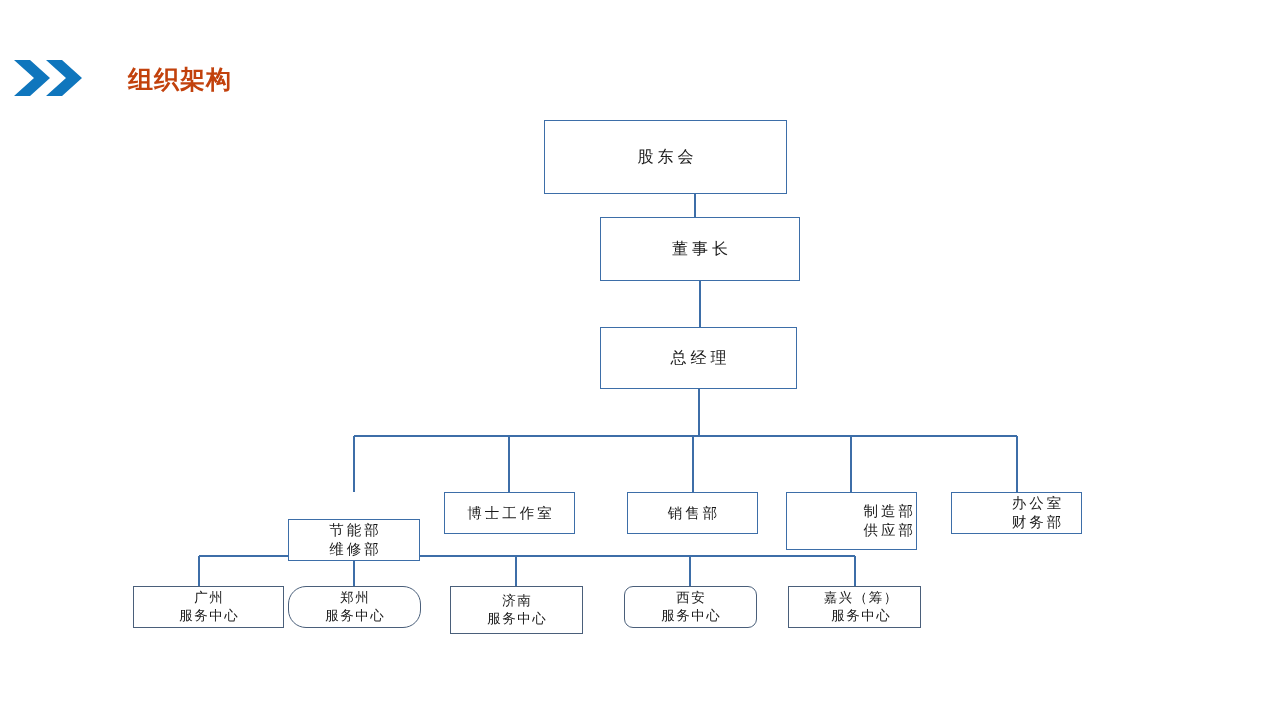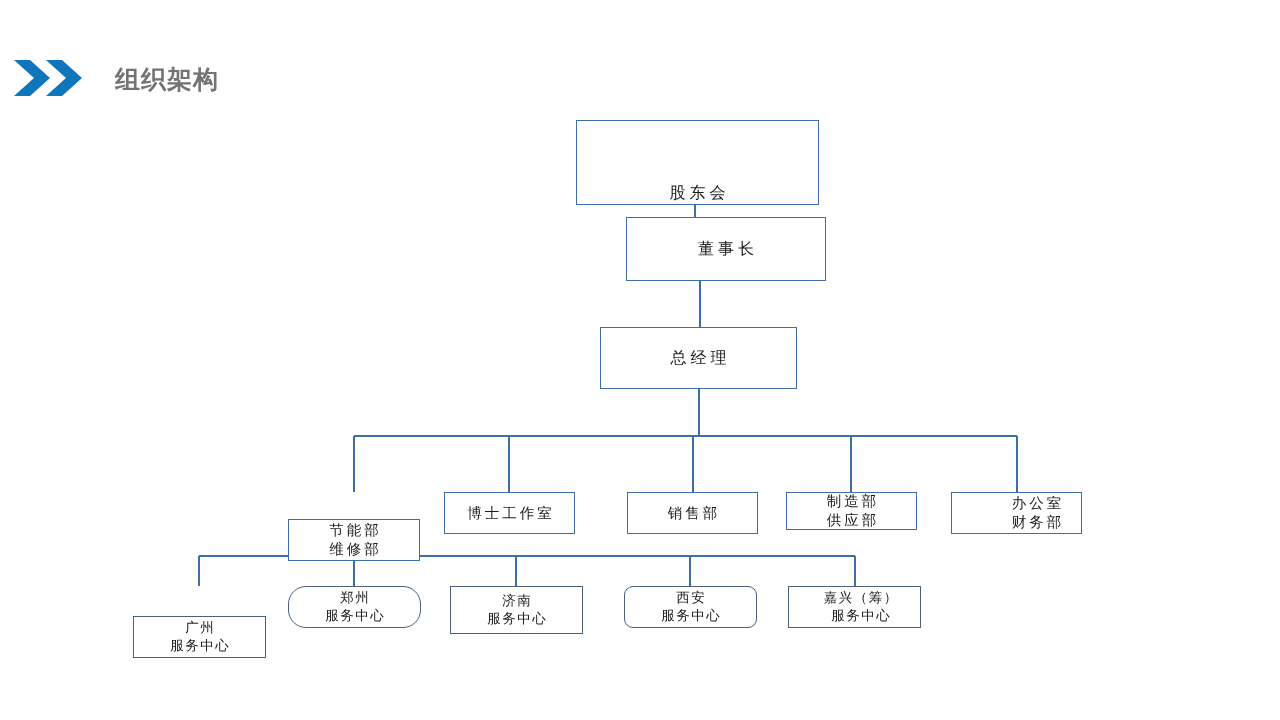--- a/index.html
+++ b/index.html
@@ -25,25 +25,25 @@
   }
   #chevron-group {
     position: absolute;
     left: 14px;
     top: 58px;
     width: 80px;
     height: 40px;
   }
   #page-title {
     position: absolute;
-    left: 115px;
+    left: 128px;
     top: 62px;
     font-size: 25px;
     font-weight: bold;
-    color: #737373;
+    color: #c2410c;
     letter-spacing: 1px;
     line-height: 34px;
     white-space: nowrap;
   }
 
   
   #chart-area {
     position: absolute;
     left: 0;
     top: 0;
@@ -142,56 +142,56 @@
       <line x1="199" y1="556" x2="855" y2="556"></line>
 
       <line x1="199" y1="556" x2="199" y2="586"></line>
       <line x1="354" y1="556" x2="354" y2="586"></line>
       <line x1="516" y1="556" x2="516" y2="586"></line>
       <line x1="690" y1="556" x2="690" y2="586"></line>
       <line x1="855" y1="556" x2="855" y2="586"></line>
     </g>
   </svg>
 
-  <div class="node node-exec" style="left:576px; top:120px; width:243px; height:85px;justify-content:flex-end;">
+  <div class="node node-exec" style="left:544px; top:120px; width:243px; height:74px;">
     <span class="line">股东会</span>
   </div>
 
-  <div class="node node-exec" style="left:600px; top:217px; width:200px; height:64px;margin-left:26px;">
+  <div class="node node-exec" style="left:600px; top:217px; width:200px; height:64px;">
     <span class="line">董事长</span>
   </div>
 
   <div class="node node-exec" style="left:600px; top:327px; width:197px; height:62px;">
     <span class="line">总经理</span>
   </div>
 
   <div class="node node-dept" style="left:288px; top:492px; width:132px; height:42px;margin-top:27px;">
     <span class="line">节能部</span>
     <span class="line">维修部</span>
   </div>
 
   <div class="node node-dept" style="left:444px; top:492px; width:131px; height:42px;">
     <span class="line">博士工作室</span>
   </div>
 
   <div class="node node-dept" style="left:627px; top:492px; width:131px; height:42px;">
     <span class="line">销售部</span>
   </div>
 
-  <div class="node node-dept" style="left:786px; top:492px; width:131px; height:38px;">
+  <div class="node node-dept" style="left:786px; top:492px; width:131px; height:58px;text-align:right;">
     <span class="line">制造部</span>
     <span class="line">供应部</span>
   </div>
 
   <div class="node node-dept" style="left:951px; top:492px; width:131px; height:42px;padding-left:40px;">
     <span class="line">办公室</span>
     <span class="line">财务部</span>
   </div>
 
-  <div class="node node-center" style="left:133px; top:616px; width:133px; height:42px;">
+  <div class="node node-center" style="left:133px; top:586px; width:151px; height:42px;">
     <span class="line">广州</span>
     <span class="line">服务中心</span>
   </div>
 
   <div class="node node-center" style="left:288px; top:586px; width:133px; height:42px;border-radius:18px;">
     <span class="line">郑州</span>
     <span class="line">服务中心</span>
   </div>
 
   <div class="node node-center" style="left:450px; top:586px; width:133px; height:48px;">

